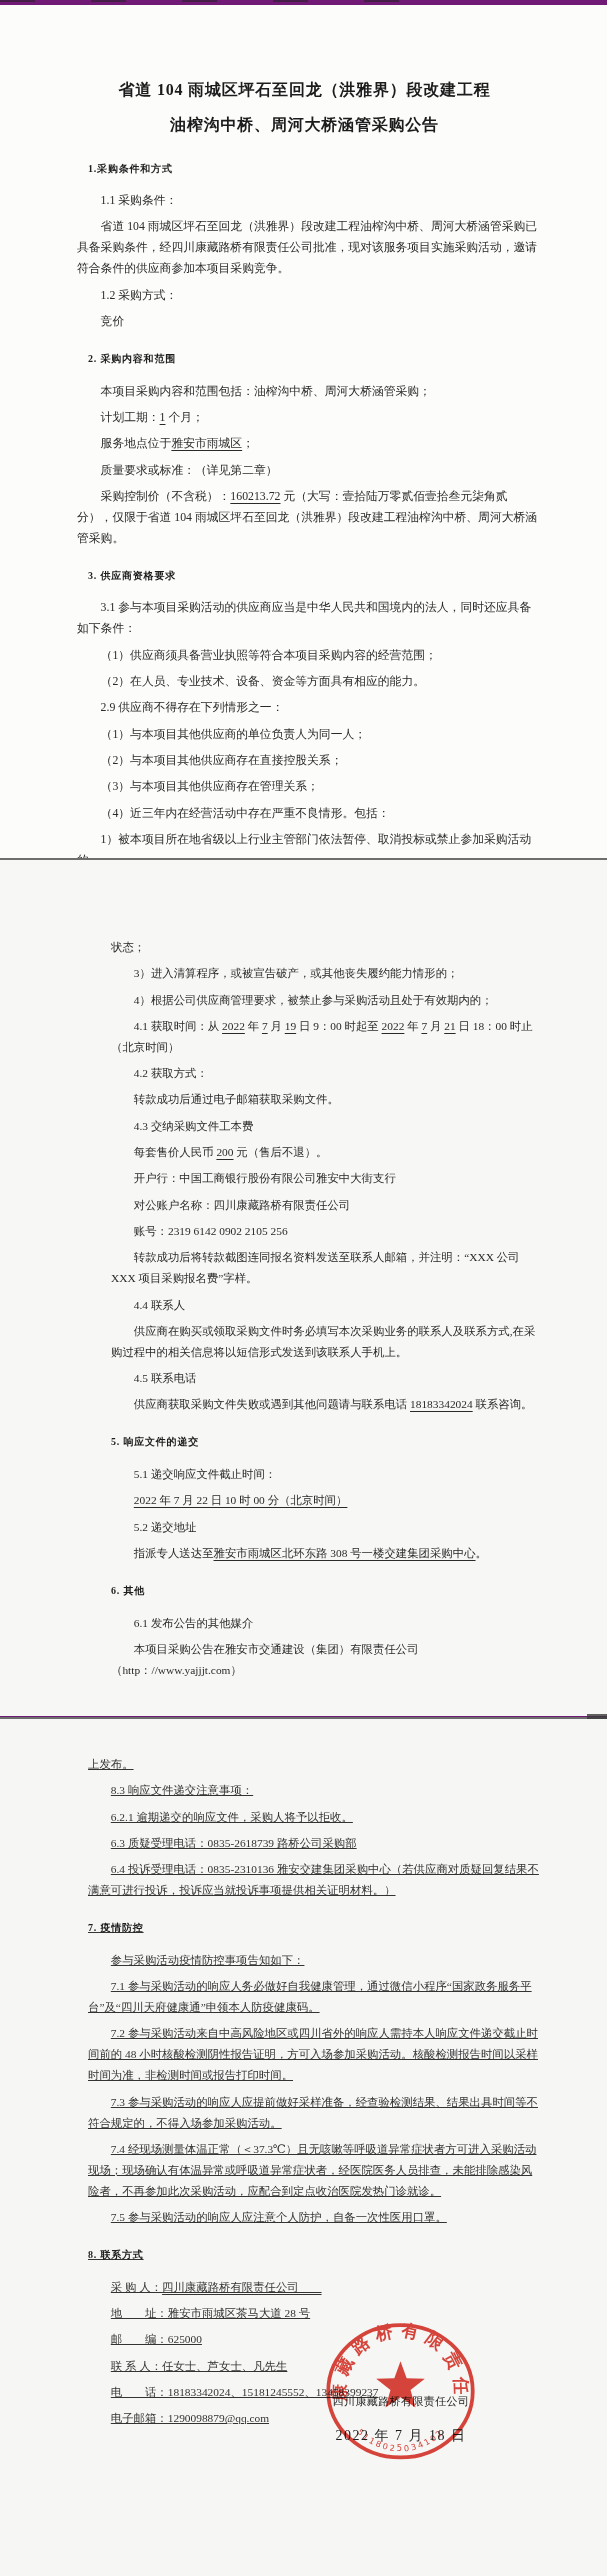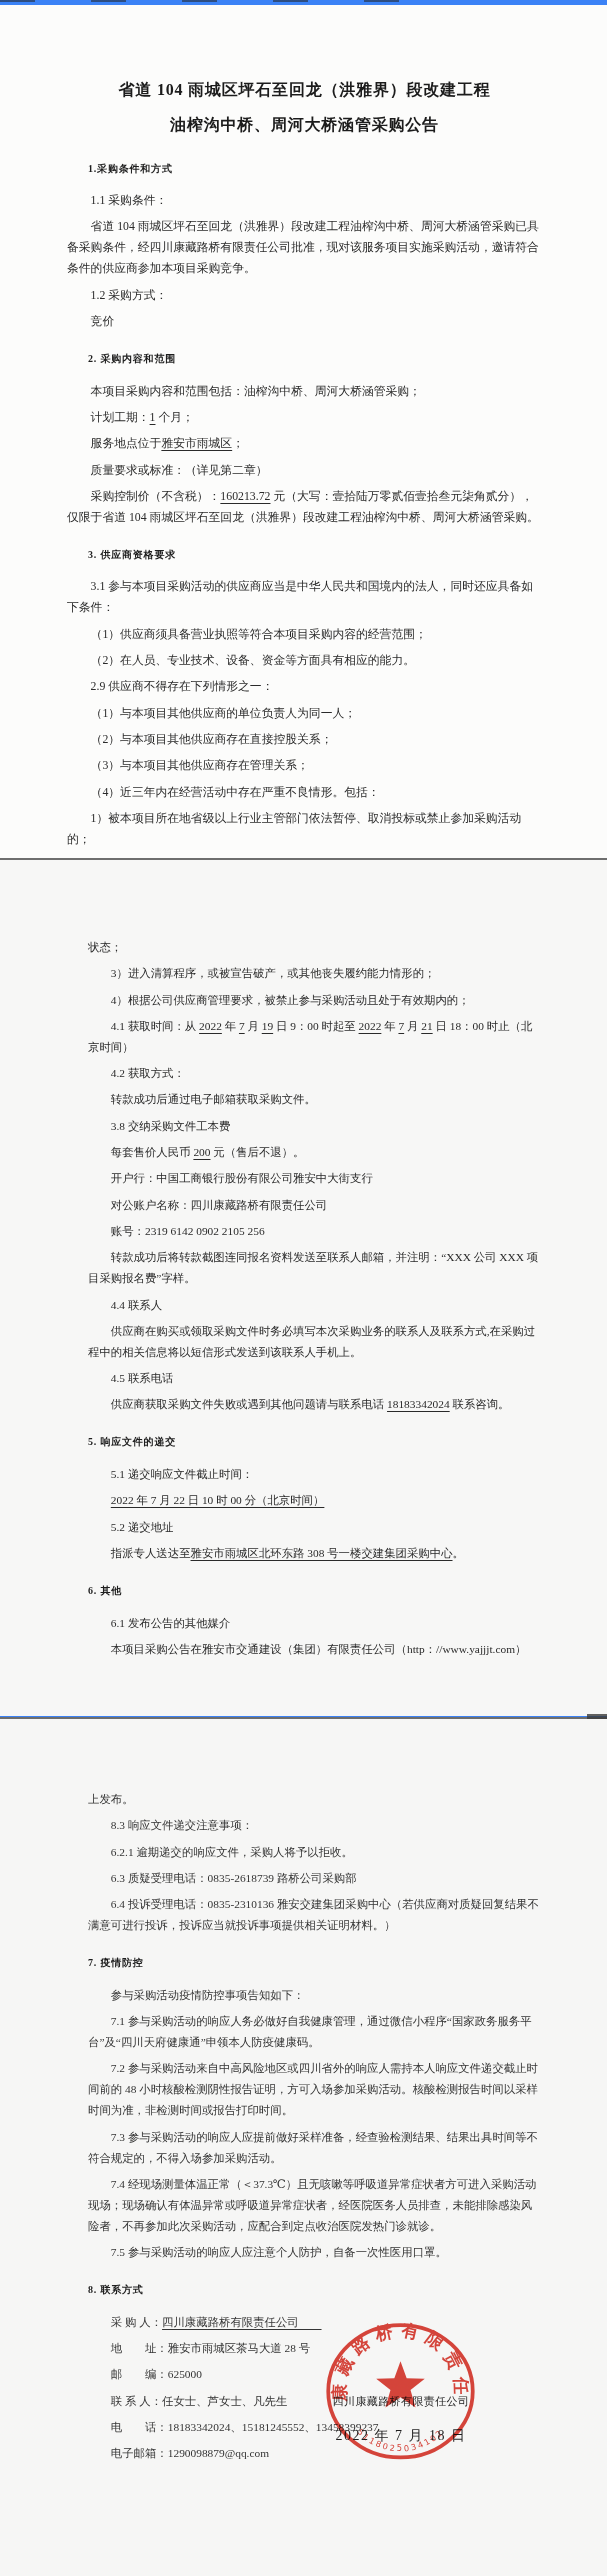--- a/index.html
+++ b/index.html
@@ -1,38 +1,38 @@
 <!DOCTYPE html>
 <html style="font-size:12px"><head>
 <meta charset="utf-8">
 <style>
   html,body{margin:0;padding:0;background:#ffffff;}
-  .canvas{position:relative;width:607px;height:2576px;background:#3b82f6;overflow:hidden;
+  .canvas{position:relative;width:607px;height:2576px;background:#701a75;overflow:hidden;
           font-family:"Liberation Serif","DejaVu Serif",serif;color:#2a2a2a;}
   .scan-mark{position:absolute;top:0;left:0;width:410px;height:2.3px;opacity:.55;
     background:repeating-linear-gradient(90deg,#222 0 35px,transparent 35px 91px);}
   .page{position:absolute;left:0;width:607px;box-sizing:border-box;overflow:hidden;}
   .page-1{top:4.6px;height:854px;background:#fcfcfb;}
   .page-2{top:858px;height:858px;background:#f7f7f6;border-top:2.3px solid #6e6e6e;}
   .page-3{top:1717px;height:859px;background:#f6f6f5;border-top:2.3px solid #6e6e6e;color:#343434;}
   .edge-mark{position:absolute;right:0;top:1714px;width:20px;height:5.3px;background:#3a3a3a;opacity:.8;}
   .blocks{box-sizing:border-box;width:100%;height:100%;}
   .page-1 .blocks{padding:67px 65px 0 67px;}
-  .page-2 .blocks{padding:77px 64px 0 88px;}
-  .page-3 .blocks{padding:70px 64px 0 88px;}
+  .page-2 .blocks{padding:77px 64px 0 111px;}
+  .page-3 .blocks{padding:35px 64px 0 88px;text-decoration:underline;}
   .blk{margin:0 0 5.3px 0;}
   .blk-title{font-size:16px;font-weight:bold;text-align:center;line-height:35px;margin:0;
              color:#1c1c1c;letter-spacing:0.8px;}
   .blk-h{font-size:10px;font-weight:bold;color:#1e1e1e;line-height:23px;margin:15px 0 10.6px 0;
          letter-spacing:0.8px;}
   .blk-hgap{margin-top:36px;}
   .page-1 .blk-h{margin-left:21px;}
   .blk-p{font-size:11.4px;line-height:21px;text-indent:2em;}
   .blk-pc{font-size:11.4px;line-height:21px;text-indent:0;}
-  .page-1 .blk-p,.page-1 .blk-pc{font-size:11.8px;}
+  .page-1 .blk-p,.page-1 .blk-pc{font-size:11.8px;margin-left:10px;}
   .u{text-decoration:underline;text-underline-offset:3px;}
   
   .signature{position:absolute;left:332px;top:675px;width:138px;text-align:center;}
   .sig-company{font-size:11px;color:#242424;letter-spacing:0.4px;white-space:nowrap;}
   .sig-date{font-size:14px;font-weight:normal;color:#1f1f1f;letter-spacing:1.5px;margin-top:18px;
             white-space:nowrap;}
   .stamp{position:absolute;left:324px;top:603px;width:156px;height:143px;opacity:.86;
          mix-blend-mode:multiply;pointer-events:none;}
 </style>
 </head>
@@ -70,21 +70,21 @@
   </div>
 
   <div class="page page-2">
     <div class="blocks">
         <div class="blk blk-pc">状态；</div>
         <div class="blk blk-p">3）进入清算程序，或被宣告破产，或其他丧失履约能力情形的；</div>
         <div class="blk blk-p">4）根据公司供应商管理要求，被禁止参与采购活动且处于有效期内的；</div>
         <div class="blk blk-p"><span>4.1 获取时间：从 </span><span class="u">2022</span><span> 年 </span><span class="u">7</span><span> 月 </span><span class="u">19</span><span> 日 9：00 时起至 </span><span class="u">2022</span><span> 年 </span><span class="u">7</span><span> 月 </span><span class="u">21</span><span> 日 18：00 时止（北京时间）</span></div>
         <div class="blk blk-p">4.2  获取方式：</div>
         <div class="blk blk-p">转款成功后通过电子邮箱获取采购文件。</div>
-        <div class="blk blk-p">3.8 交纳采购文件工本费</div>
+        <div class="blk blk-p">4.3 交纳采购文件工本费</div>
         <div class="blk blk-p"><span>每套售价人民币 </span><span class="u">200</span><span> 元（售后不退）。</span></div>
         <div class="blk blk-p">开户行：中国工商银行股份有限公司雅安中大街支行</div>
         <div class="blk blk-p">对公账户名称：四川康藏路桥有限责任公司</div>
         <div class="blk blk-p">账号：2319 6142 0902 2105 256</div>
         <div class="blk blk-p">转款成功后将转款截图连同报名资料发送至联系人邮箱，并注明：“XXX 公司 XXX 项目采购报名费”字样。</div>
         <div class="blk blk-p">4.4 联系人</div>
         <div class="blk blk-p">供应商在购买或领取采购文件时务必填写本次采购业务的联系人及联系方式,在采购过程中的相关信息将以短信形式发送到该联系人手机上。</div>
         <div class="blk blk-p">4.5 联系电话</div>
         <div class="blk blk-p"><span>供应商获取采购文件失败或遇到其他问题请与联系电话 </span><span class="u">18183342024</span><span> 联系咨询。</span></div>
         <div class="blk blk-h">5. 响应文件的递交</div>

